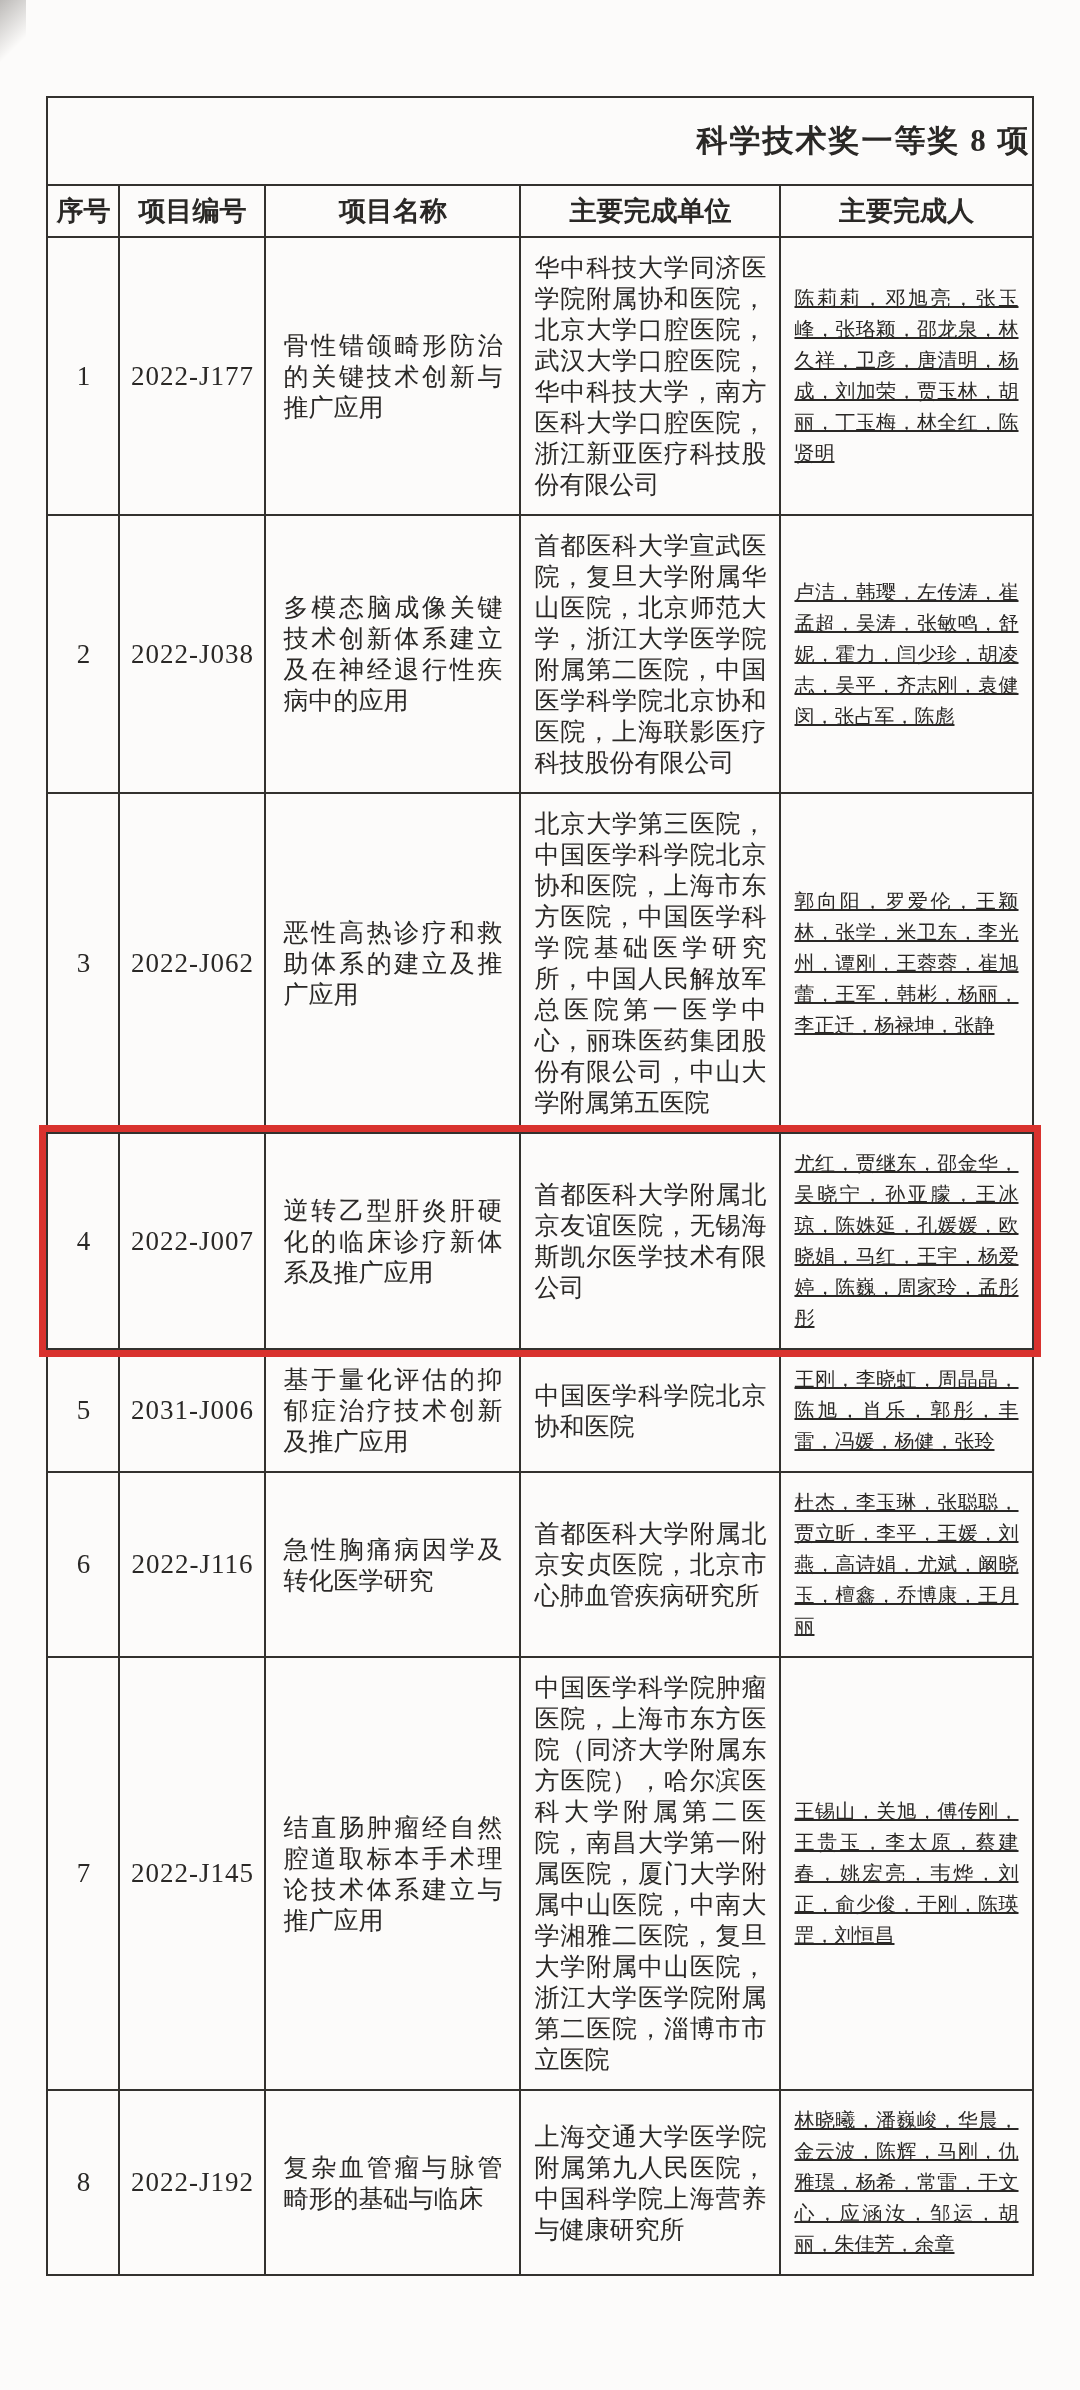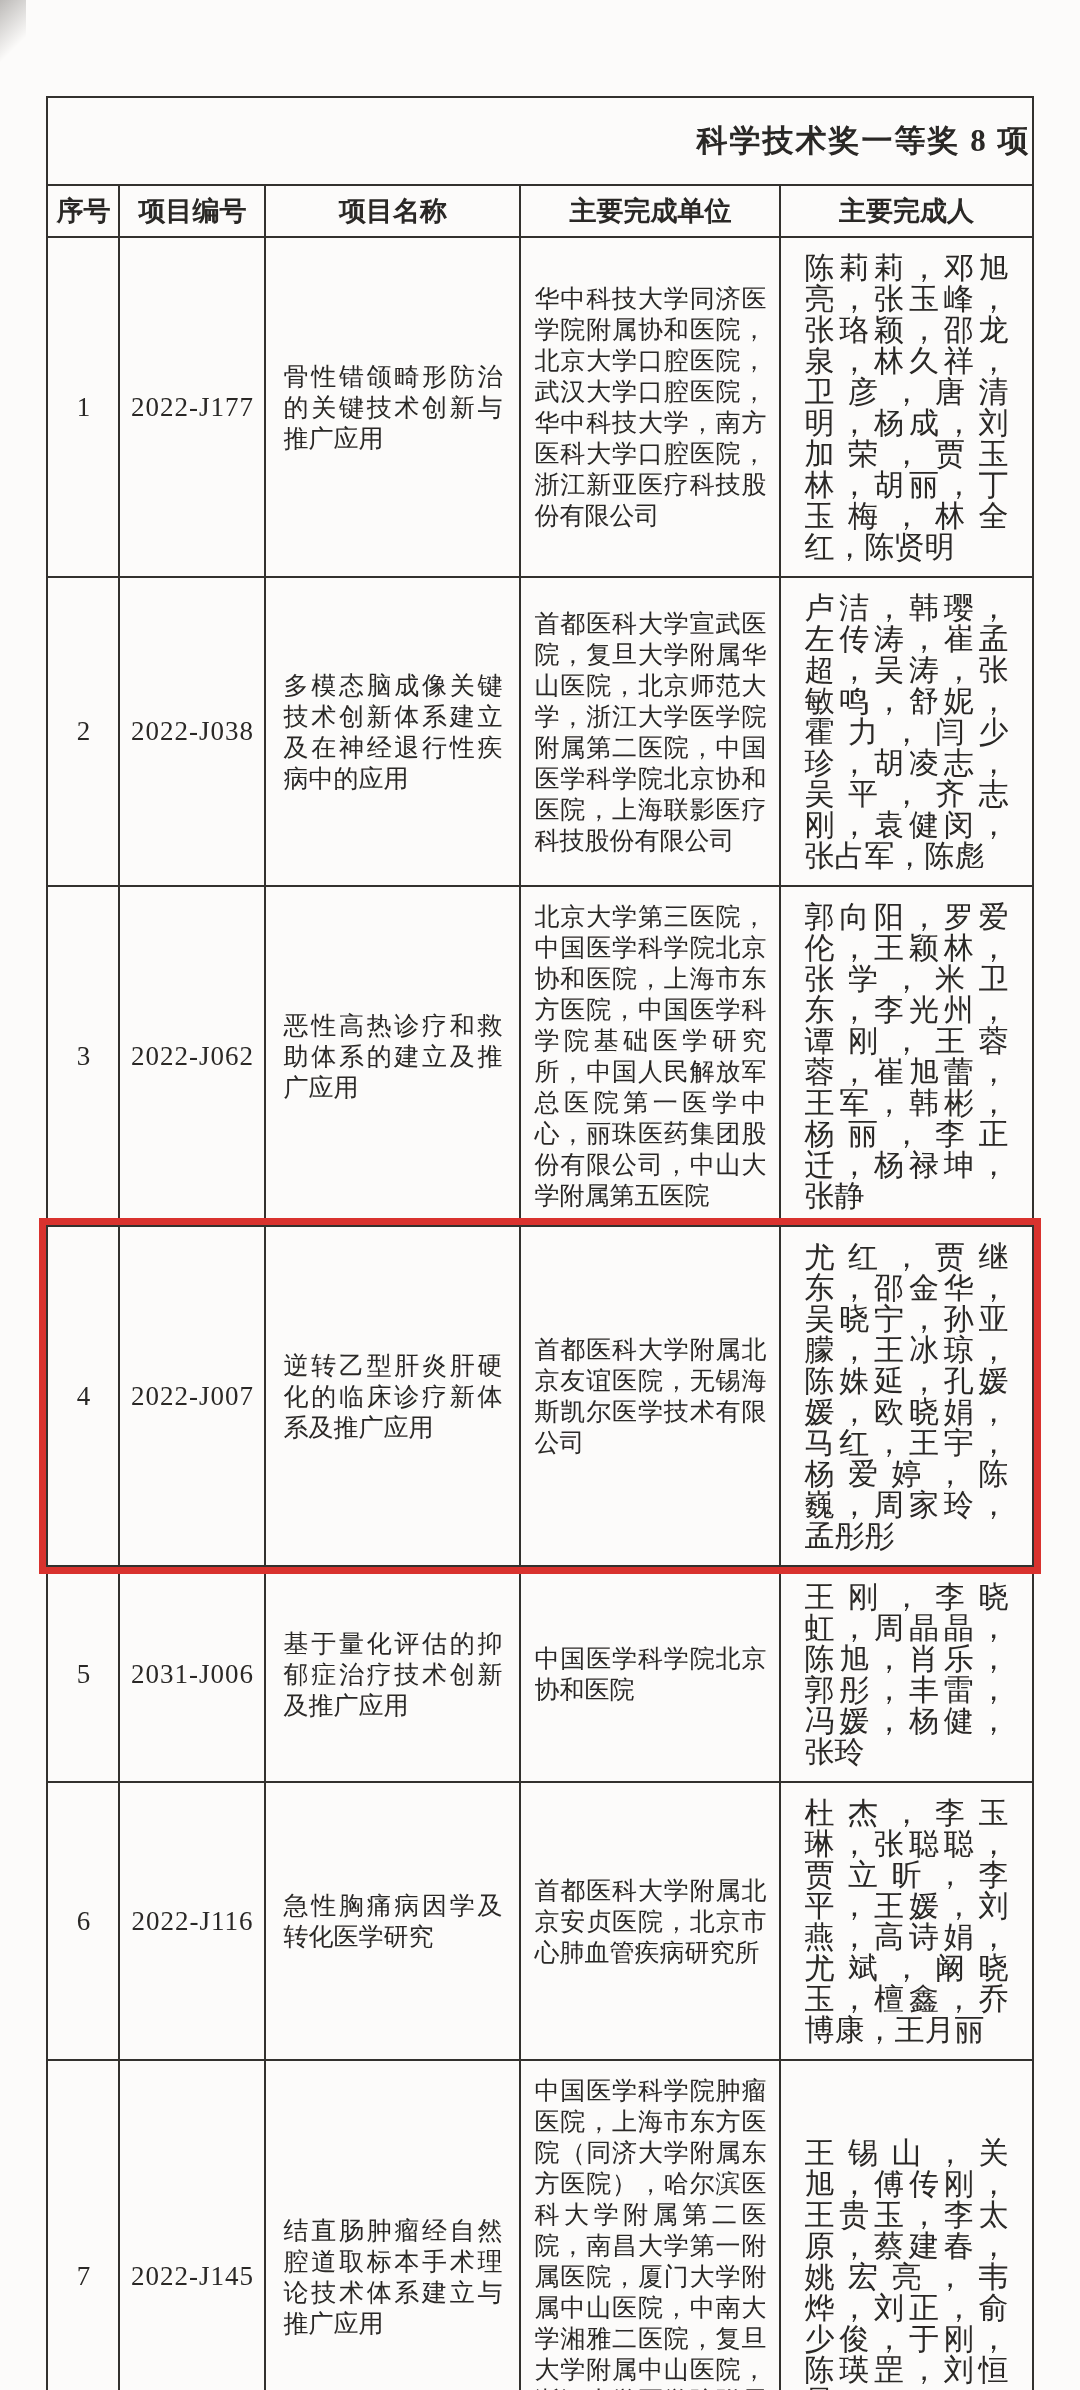--- a/index.html
+++ b/index.html
@@ -52,21 +52,21 @@
     height: 52px;
     text-align: center;
     font-weight: bold;
     font-size: 27px;
     padding: 4px 2px;
   }
   .c-no     { text-align: center; font-size: 27px; }
   .c-code   { text-align: center; font-size: 27px; letter-spacing: 1px; white-space: nowrap; }
   .c-name   { font-size: 25px; line-height: 31px; padding: 14px 17px; text-align: justify; border-radius: 19px; }
   .c-units  { font-size: 25px; line-height: 31px; padding: 14px 13px; text-align: justify; margin-left: 44px; }
-  .c-people { font-size: 30px; line-height: 31px; padding: 14px 23px; text-align: justify; }
+  .c-people { font-size: 20px; line-height: 31px; padding: 14px 13px; text-align: justify; text-decoration: underline; }
   tr.highlight-row { outline: 7px solid #d9322e; outline-offset: 1px; }
 </style>
 </head>
 <body>
 
 <div class="page">
   <div class="scan-artifact"></div>
 
 
   <table class="award-table">

